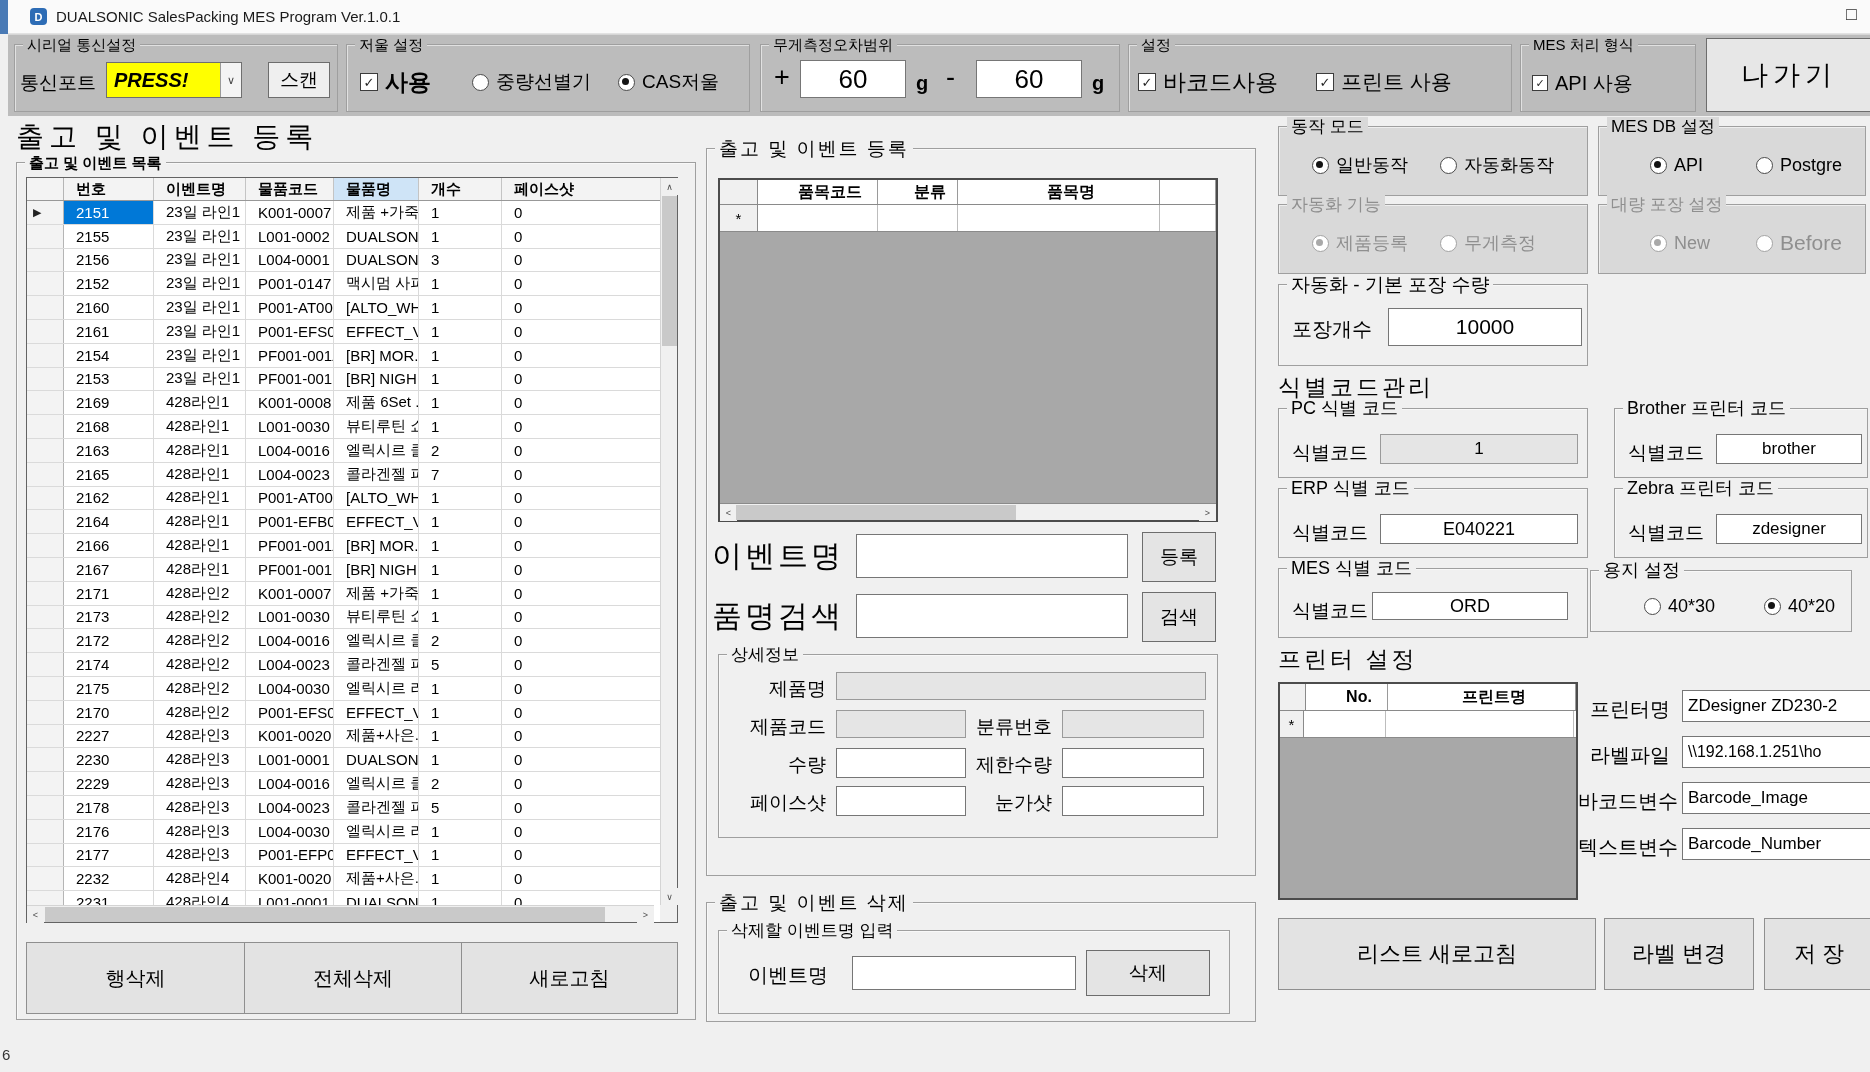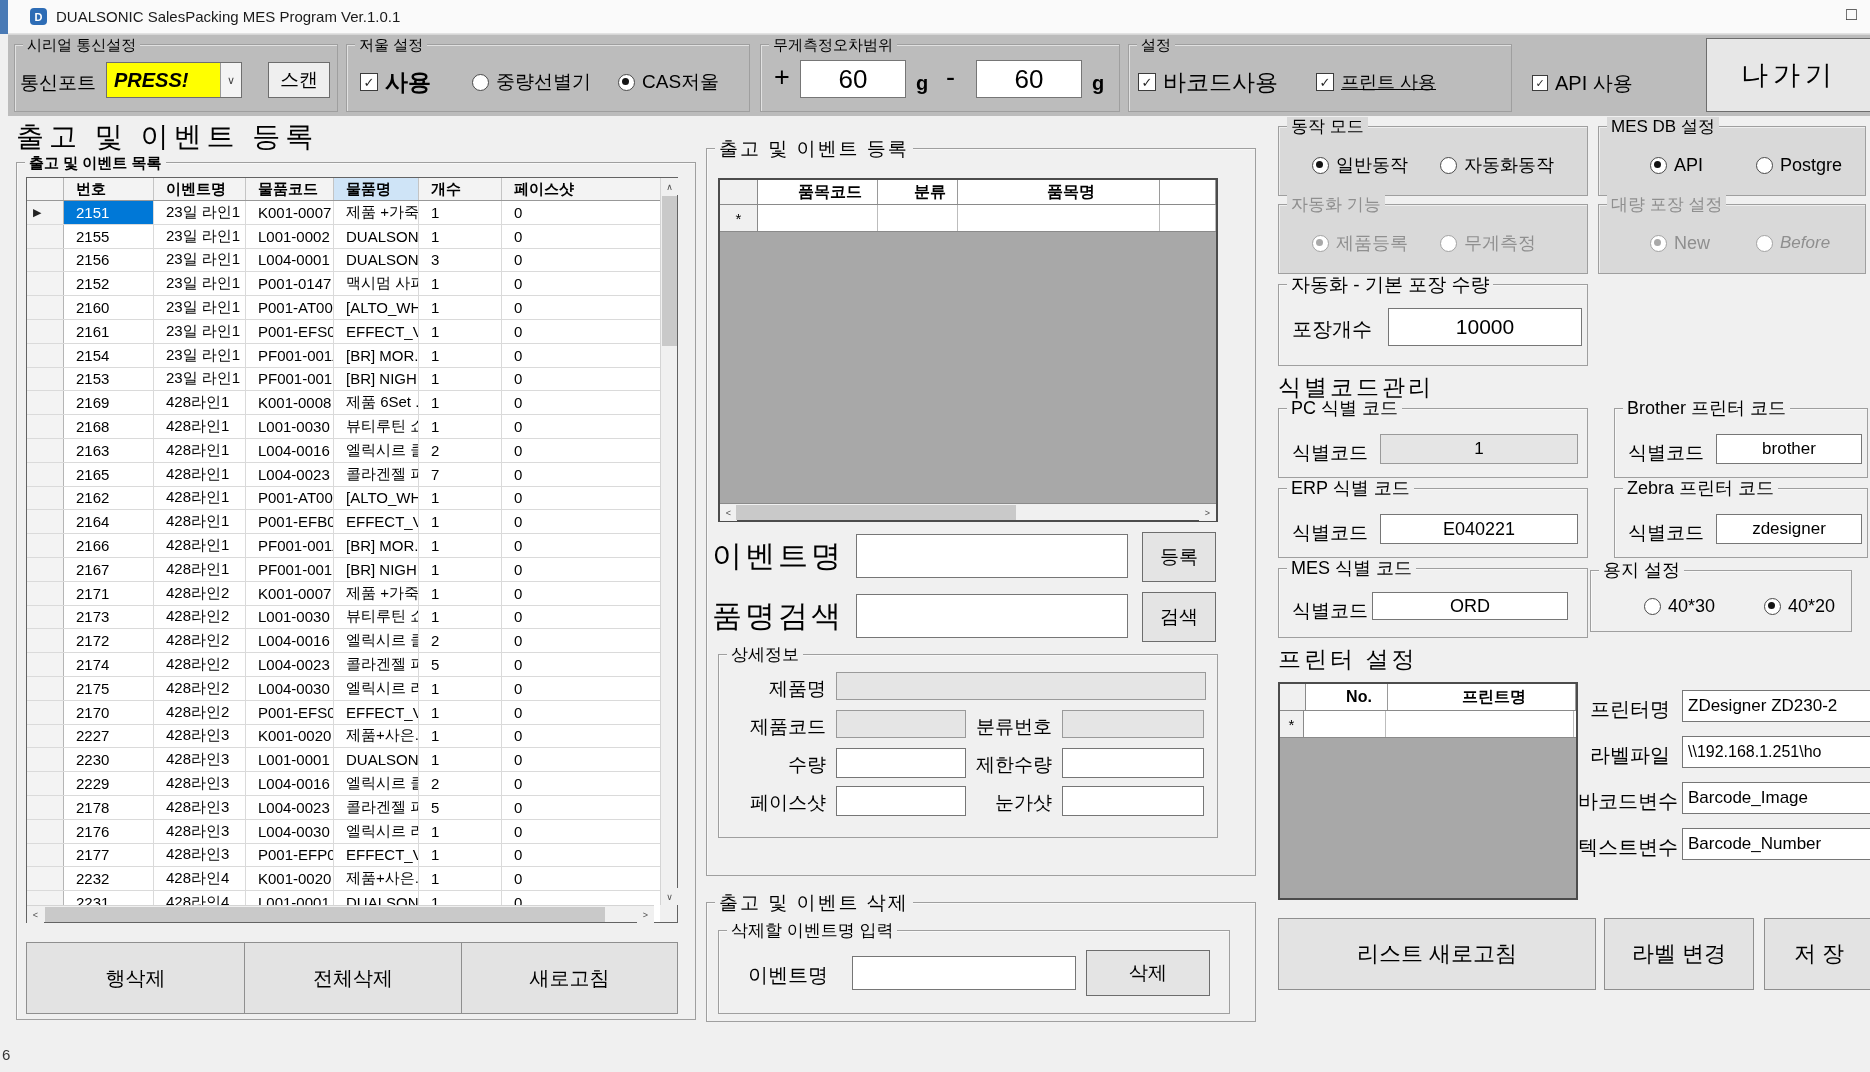--- a/index.html
+++ b/index.html
@@ -101,23 +101,26 @@
 
   <div class="gb bg-strip" style="left:1128px;top:44px;width:384px;height:68px;">
     <div class="gl">설정</div>
   </div>
   <div class="ritem" style="left:1138px;top:66px;height:32px;">
     <span class="cb on"></span>
     <span style="font-size:23px;">바코드사용</span>
   </div>
   <div class="ritem" style="left:1316px;top:66px;height:32px;">
     <span class="cb on"></span>
-    <span style="font-size:18px;text-decoration:underline;">프린트 사용</span>
-  </div>
-
+    <span style="font-size:21px;">프린트 사용</span>
+  </div>
+
+  <div class="gb bg-strip" style="left:1520px;top:44px;width:176px;height:68px;">
+    <div class="gl">MES 처리 형식</div>
+  </div>
   <div class="ritem" style="left:1532px;top:68px;height:30px;">
     <span class="cb sm on"></span>
     <span style="font-size:20px;">API 사용</span>
   </div>
 
   <div class="btn" style="left:1706px;top:38px;width:166px;height:74px;font-size:27px;letter-spacing:5px;background:#e7e7e7;">나가기</div>
 
   <div class="lab" style="left:16px;top:118px;font-size:28px;letter-spacing:5px;">출고 및 이벤트 등록</div>
 
   <div class="gb bg-page" style="left:16px;top:162px;width:680px;height:858px;">
@@ -525,21 +528,21 @@
 
   <div class="gb bg-gray" style="left:1598px;top:204px;width:268px;height:70px;">
     <div class="gl dis-text" style="font-size:17px;">대량 포장 설정</div>
   </div>
   <div class="ritem" style="left:1650px;top:230px;height:26px;">
     <span class="rd dis on"></span>
     <span class="dis-text" style="font-size:18px;">New</span>
   </div>
   <div class="ritem" style="left:1756px;top:230px;height:26px;">
     <span class="rd dis"></span>
-    <span class="dis-text" style="font-size:17px;font-style:italic;">Before</span>
+    <span class="dis-text" style="font-size:21px;">Before</span>
   </div>
 
   <div class="gb bg-page" style="left:1278px;top:284px;width:310px;height:82px;">
     <div class="gl" style="font-size:19px;">자동화 - 기본 포장 수량</div>
   </div>
   <div class="lab" style="left:1292px;top:316px;font-size:20px;">포장개수</div>
   <div class="inp ctr" style="left:1388px;top:308px;width:194px;height:38px;font-size:21px;">10000</div>
 
   <div class="lab" style="left:1278px;top:372px;font-size:23px;letter-spacing:3px;">식별코드관리</div>
 

